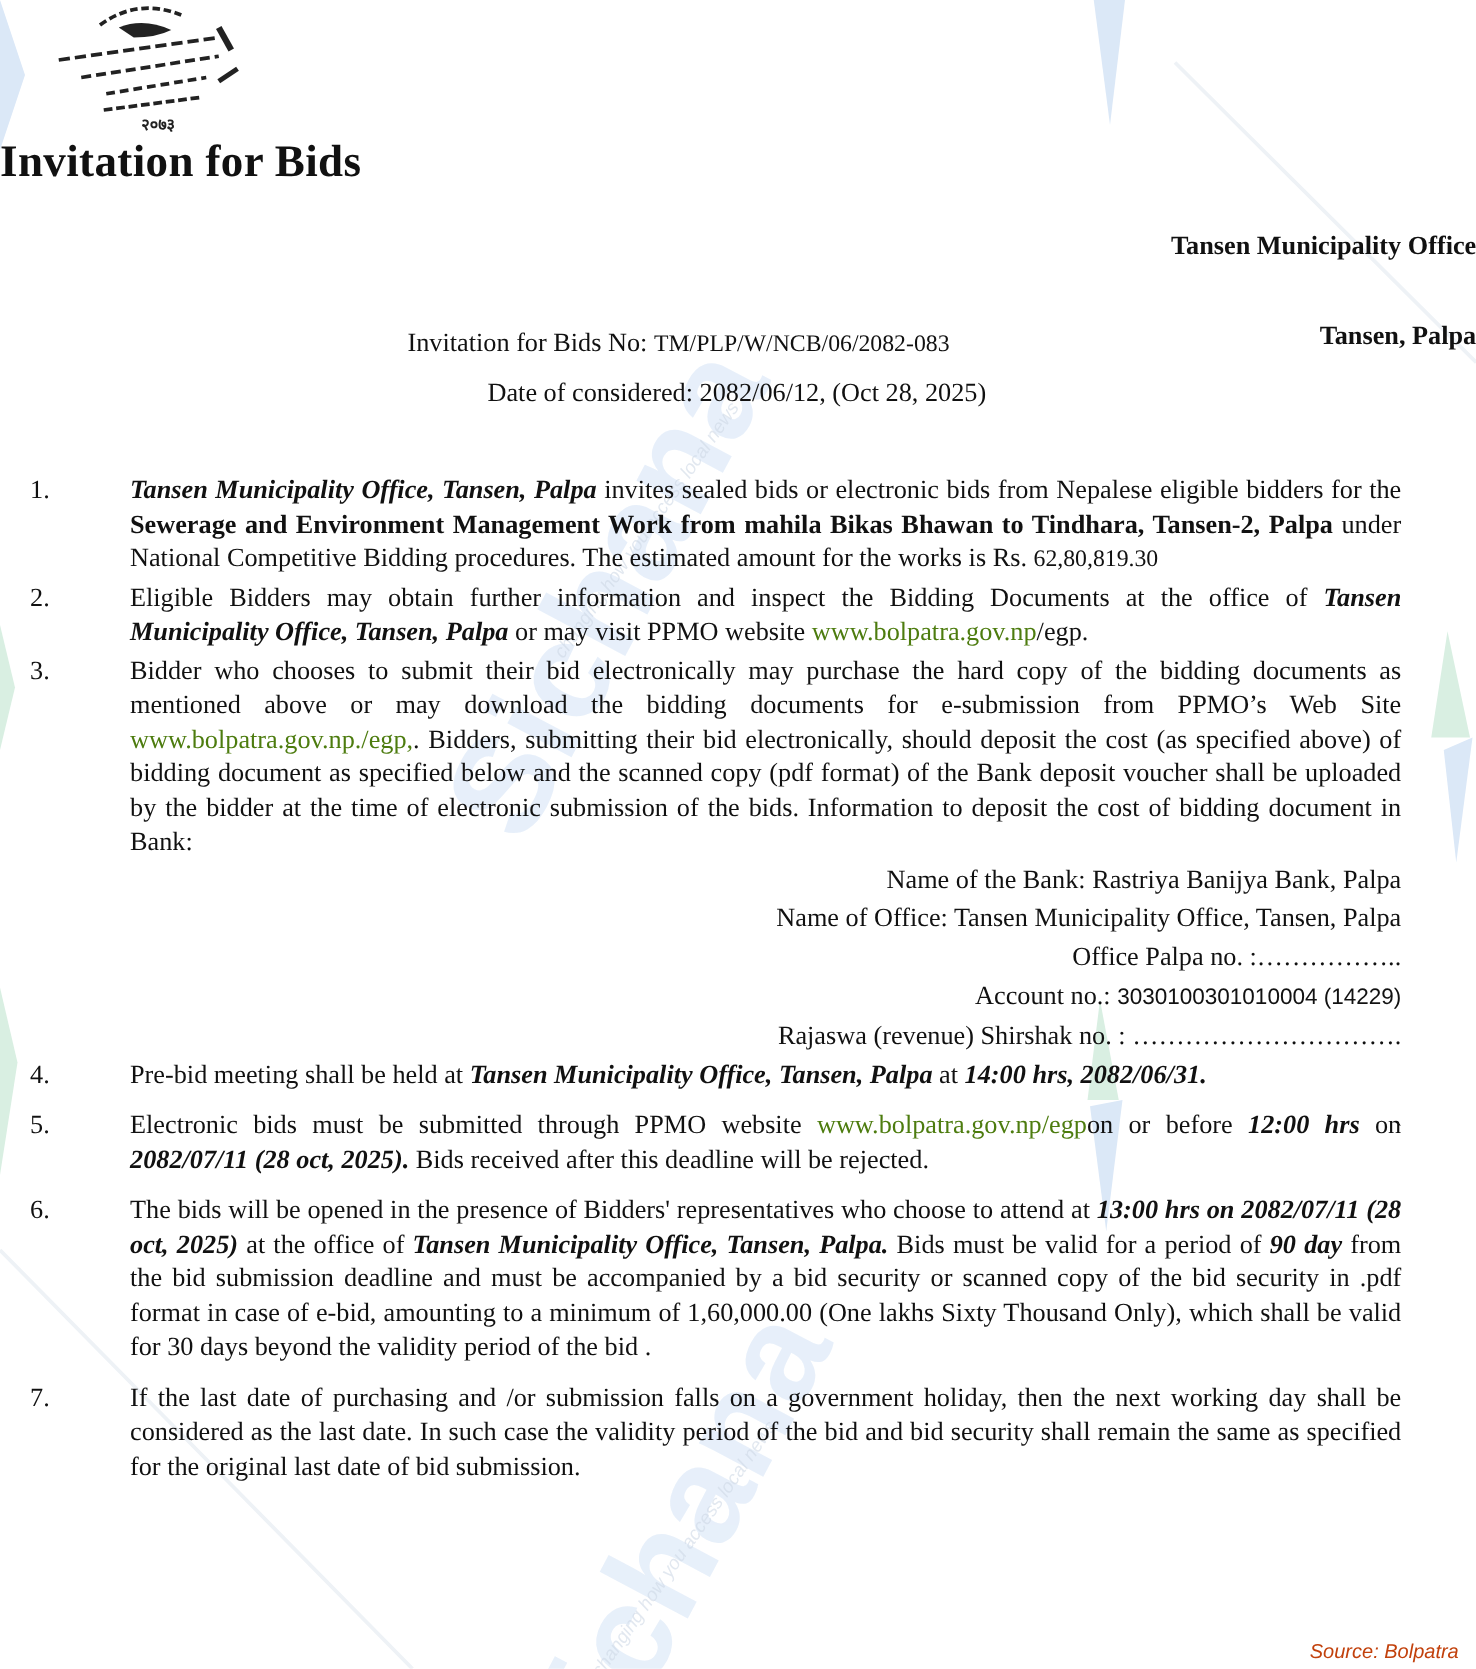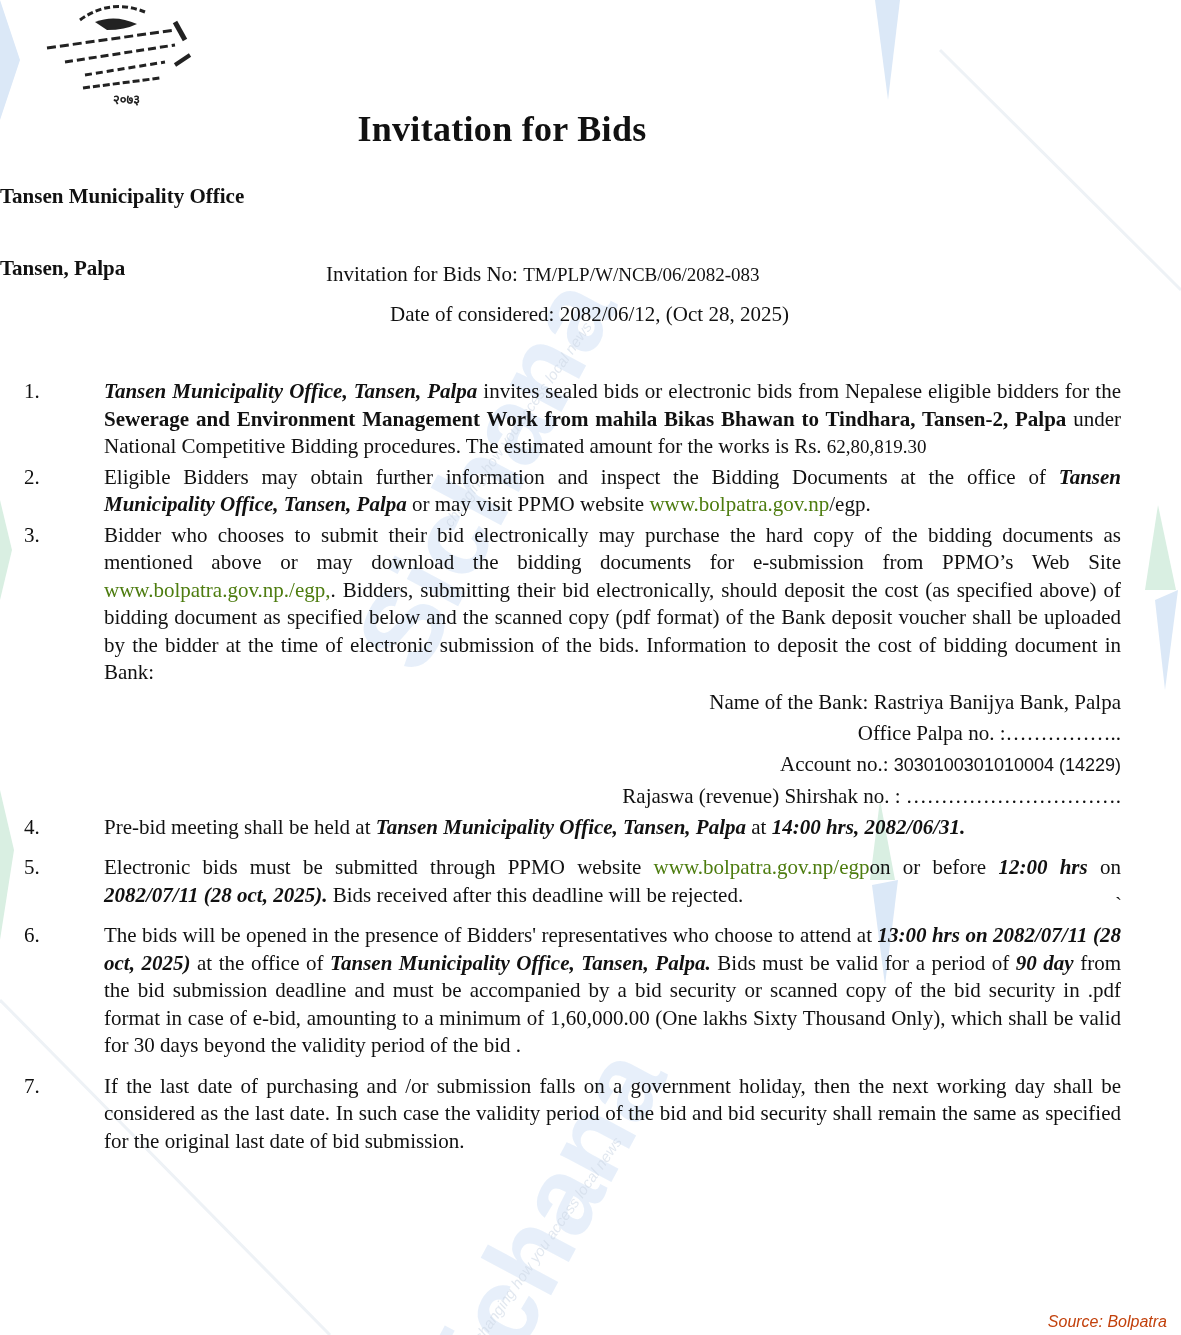--- a/index.html
+++ b/index.html
@@ -12,24 +12,24 @@
       position: absolute; font-family: "Liberation Sans", sans-serif; font-weight: bold;
       color: #d4e3f6; opacity: 0.55; transform-origin: left top; white-space: nowrap;
     }
     .wm-small {
       position: absolute; font-family: "Liberation Sans", sans-serif; font-style: italic;
       color: #cfd9e6; opacity: 0.6; transform-origin: left top; white-space: nowrap; font-size: 15px;
     }
     .page { position: relative; z-index: 1; }
     .seal { position: absolute; left: 25px; top: 0; width: 175px; height: 108px; }
     .title {
-      position: absolute; left: 0; width: 1004px; top: 108px; text-align: center;
+      position: absolute; left: 0; width: 1004px; top: 108px; text-align: left;
       font-weight: bold; font-size: 36px; letter-spacing: 0.3px;
     }
-    .sub { position: absolute; left: 0; width: 1181px; text-align: left; font-weight: bold; font-size: 21px; }
+    .sub { position: absolute; left: 0; width: 1181px; text-align: right; font-weight: bold; font-size: 21px; }
     .sub1 { top: 184px; }
     .sub2 { top: 224px; margin-top: 32px; }
     .meta { position: absolute; font-size: 21px; white-space: nowrap; }
     .meta1 { left: 326px; top: 262px; text-align: center; }
     .meta2 { left: 390px; top: 302px; }
     .items { position: absolute; left: 0; top: 378px; width: 1181px; }
     .item { position: relative; padding-left: 104px; padding-right: 60px; font-size: 21px; line-height: 27.5px; text-align: justify; }
     .num { position: absolute; left: 24px; top: 0; }
     .item p { margin: 0; }
     .bank-line { text-align: right; line-height: 31px; }
@@ -99,20 +99,21 @@
 
     <div class="item" style="margin-bottom:3px;">
       <span class="num">2.</span>
       <p><span>Eligible Bidders may obtain further information and inspect the Bidding Documents at the office of </span><span class="bi">Tansen Municipality Office, Tansen, Palpa</span><span> or may visit PPMO website </span><a class="link">www.bolpatra.gov.np</a><span>/egp.</span></p>
     </div>
 
     <div class="item">
       <span class="num">3.</span>
       <p><span>Bidder who chooses to submit their bid electronically may purchase the hard copy of the bidding documents as mentioned above or may download the bidding documents for e-submission from PPMO’s Web Site </span><a class="link">www.bolpatra.gov.np./egp,</a><span>. Bidders, submitting their bid electronically, should deposit the cost (as specified above) of bidding document as specified below and the scanned copy (pdf format) of the Bank deposit voucher shall be uploaded by the bidder at the time of electronic submission of the bids. Information to deposit the cost of bidding document in Bank:</span></p>
       <div class="bank-line">Name of the Bank: Rastriya Banijya Bank, Palpa</div>
+      <div class="bank-line indent">Name of Office: Tansen Municipality Office, Tansen, Palpa</div>
       <div class="bank-line">Office Palpa no. :……………..</div>
       <div class="bank-line"><span>Account no.: </span><span class="acct">3030100301010004 (14229)</span></div>
       <div class="bank-line">Rajaswa (revenue) Shirshak no. : ………………………….</div>
     </div>
 
     <div class="item" style="margin-top:2px; margin-bottom:13px;">
       <span class="num">4.</span>
       <p style="padding-right:100px;"><span>Pre-bid meeting shall be held at </span><span class="bi">Tansen Municipality Office, Tansen, Palpa</span><span> at </span><span class="bi">14:00 hrs, 2082/06/31.</span></p>
     </div>
 

